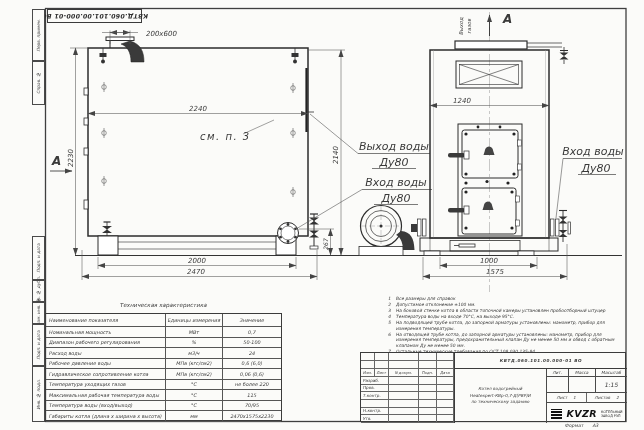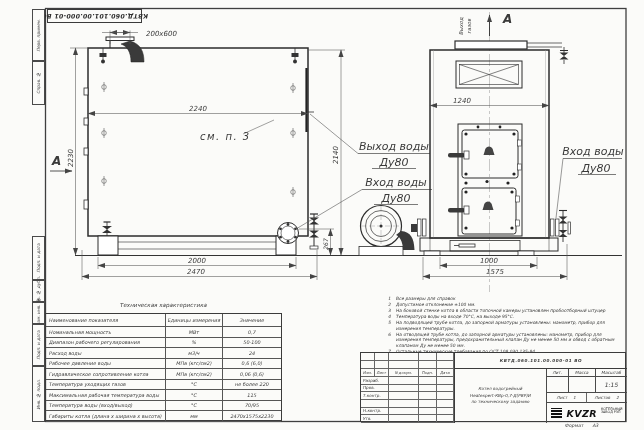--- a/index.html
+++ b/index.html
@@ -49,21 +49,21 @@
       grid-template-columns:14px 14px 30px 18px 17px;grid-template-rows:8px 8px 8px;}
   .gridA div{border-right:.6px solid #666;border-bottom:.6px solid #666;font-size:3.7px;
       display:flex;align-items:center;justify-content:center;overflow:hidden;color:#3a3a3a;}
   .gridB{position:absolute;left:0;top:24px;width:93px;height:46px;display:grid;
       grid-template-columns:28px 30px 18px 17px;grid-template-rows:repeat(6,1fr);}
   .gridB div{border-right:.6px solid #666;border-bottom:.6px solid #666;font-size:4.1px;
       display:flex;align-items:center;padding-left:2px;overflow:hidden;color:#3a3a3a;}
   .namecell{left:93px;top:16px;width:92px;height:54px;border-left:1.1px solid #3b3b3b;
       flex-direction:column;gap:2px;font-size:5.5px;text-align:center;line-height:1.1;}
   .fmt{left:565px;top:422.5px;width:60px;display:flex;gap:9px;font-size:4.6px;font-style:italic;color:#444;}
-  .logo-row{display:flex;align-items:flex-start;gap:4px;}
+  .logo-row{display:flex;align-items:flex-end;gap:4px;}
   .logo-mark{width:11px;height:10px;background:repeating-linear-gradient(0deg,#111 0 2px,#fbfbf9 2px 3px);}
   .logo-word{font-size:9.5px;font-weight:900;font-style:italic;letter-spacing:.4px;color:#111;}
   .logo-co{display:flex;flex-direction:column;font-size:3.3px;font-style:normal;line-height:1.15;color:#222;text-align:left;}
 </style>
 </head>
 <body>
 
 <div class="sheet">
 
   <svg class="abs" style="left:0;top:0" width="644" height="430" viewBox="0 0 644 430">

